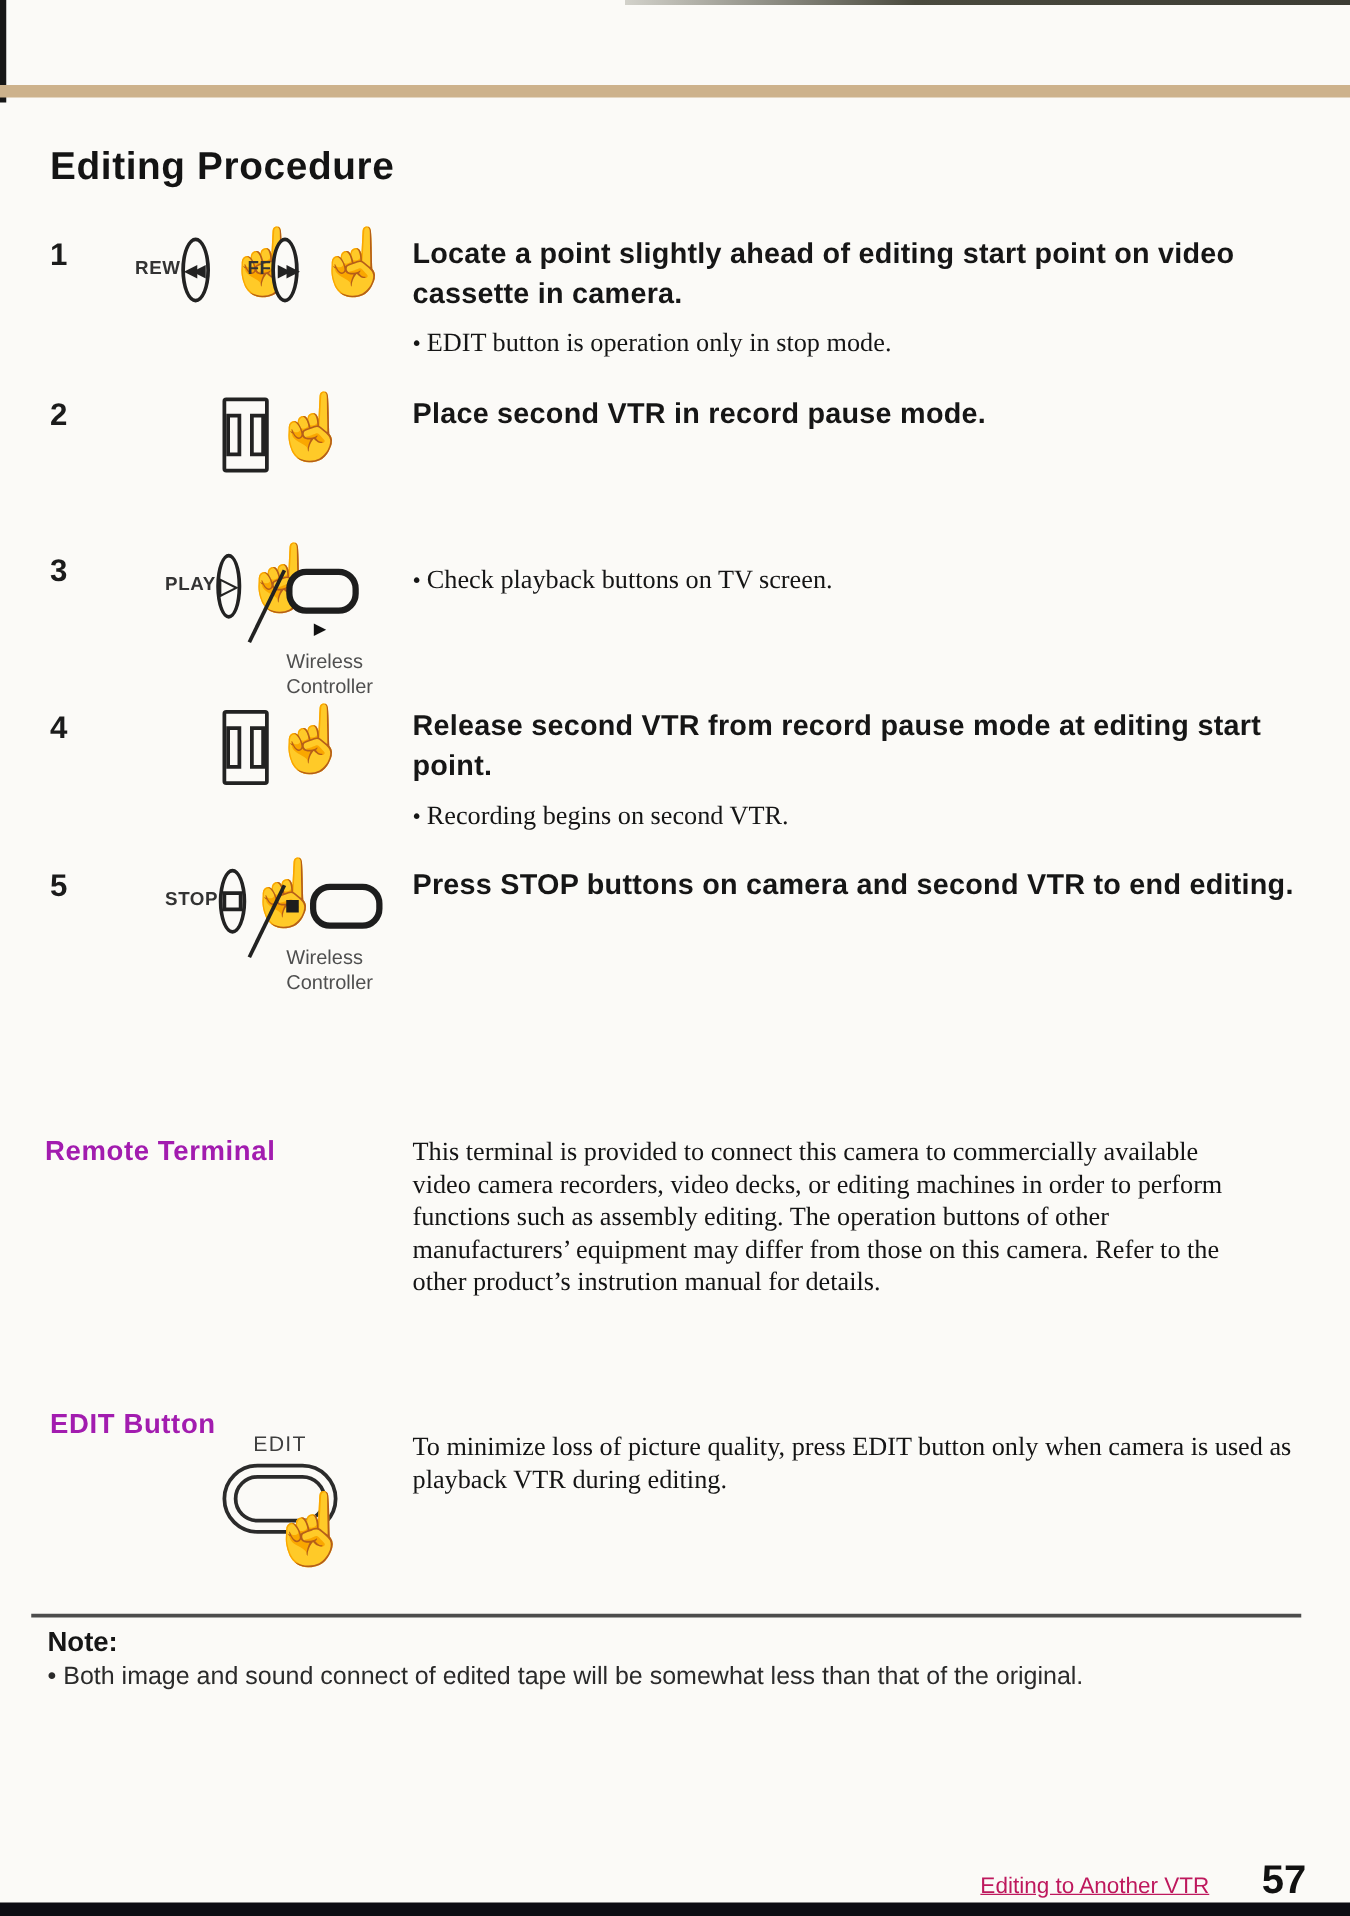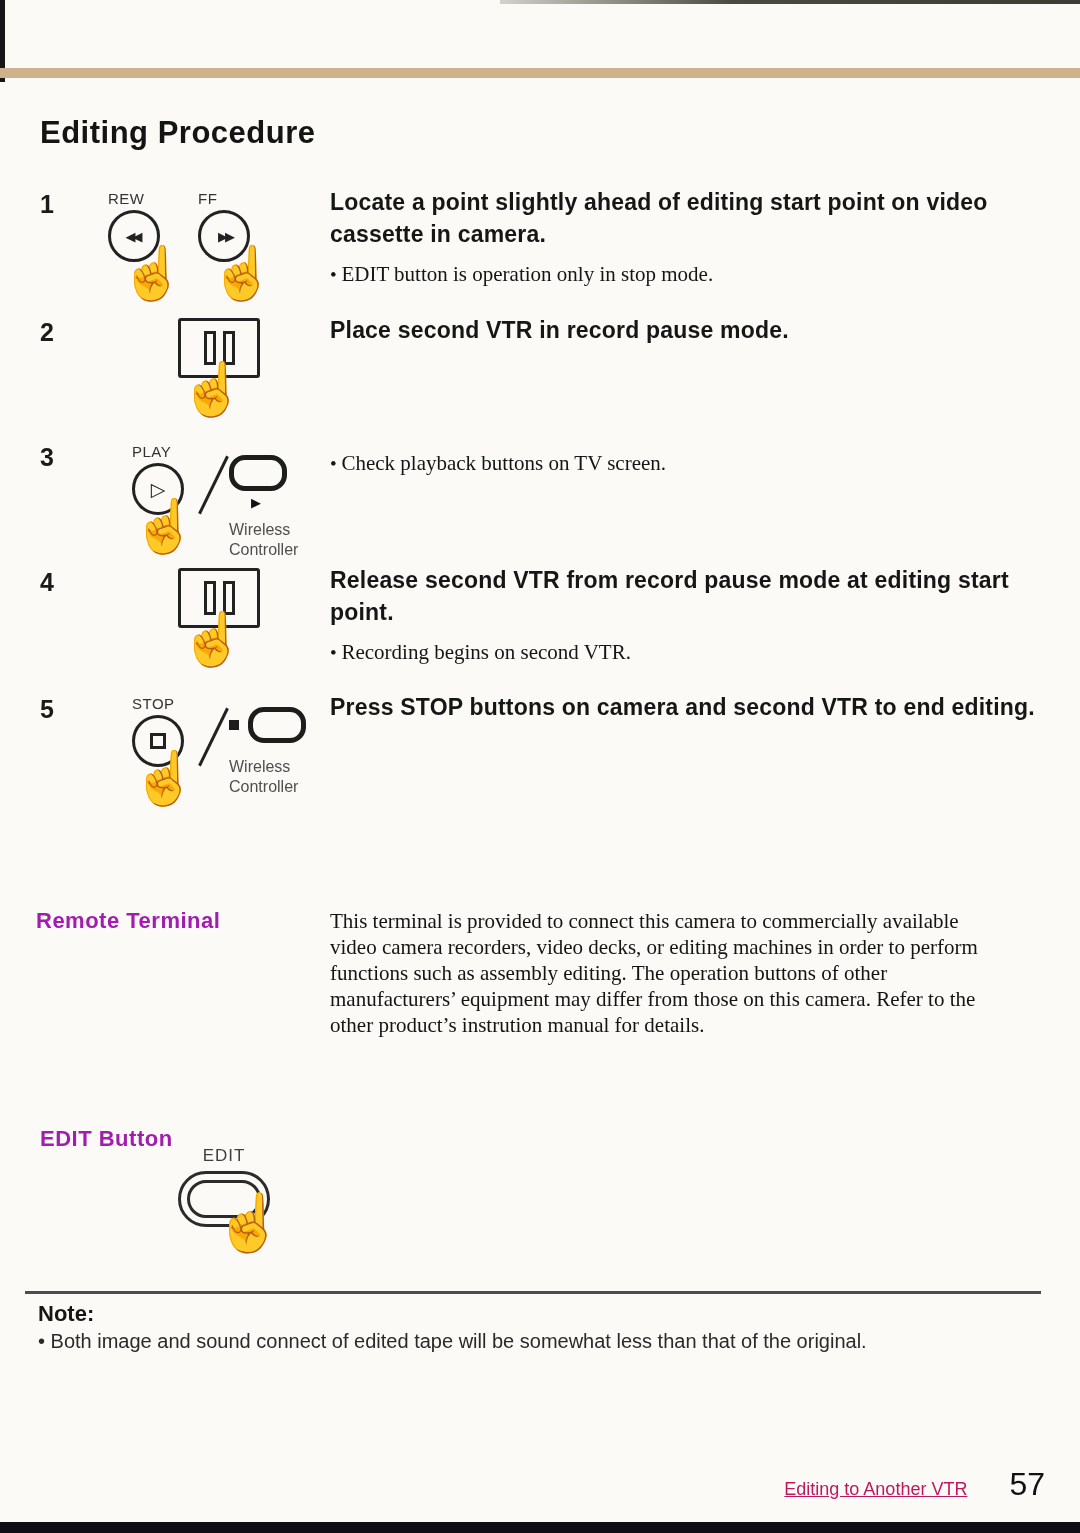--- a/index.html
+++ b/index.html
@@ -21,21 +21,21 @@
 
   .step{position:absolute;left:0;width:1080px;}
   .step-number{position:absolute;left:40px;top:0;font-size:25px;font-weight:bold;color:#1b1b1b;}
   .step-icons{position:absolute;left:108px;top:0;width:220px;}
   .step-text{position:absolute;left:330px;top:-4px;width:706px;}
   .step-heading{font-size:23px;font-weight:bold;line-height:32px;color:#161616;letter-spacing:.2px;}
   .bullet-line{margin-top:12px;font-family:"Liberation Serif",serif;font-size:21px;color:#151515;}
   .bullet-line::before{content:"\2022\00a0 ";font-size:19px;}
 
   
-  .btn-col{display:flex;flex-direction:column;width:70px;}
+  .btn-col{display:flex;flex-direction:row;align-items:center;width:70px;font-weight:bold;}
   .btn-label{font-size:15px;color:#333;letter-spacing:.5px;margin-bottom:3px;}
   .circle-btn{width:52px;height:52px;border:3.5px solid #222;border-radius:50%;
     display:flex;align-items:center;justify-content:center;background:#fbfaf7;box-sizing:border-box;}
   .glyph-small{font-size:13px;letter-spacing:-3px;color:#222;padding-right:3px;}
   .glyph-play{font-size:19px;color:#222;}
   .stop-square{width:16px;height:16px;border:3px solid #222;box-sizing:border-box;}
   .hand{font-size:52px;line-height:48px;color:#1c1c1c;margin-top:-13px;margin-left:12px;}
   .pause-rect{width:82px;height:60px;border:3.5px solid #222;border-radius:3px;box-sizing:border-box;
     display:flex;align-items:center;justify-content:center;gap:7px;background:#fbfaf7;}
   .pause-bar{width:12px;height:34px;border:3px solid #222;box-sizing:border-box;}
@@ -57,21 +57,21 @@
   .edit-hand{position:absolute;left:36px;top:44px;font-size:56px;color:#1c1c1c;}
 
   
   .serif-block{font-family:"Liberation Serif",serif;font-size:21px;line-height:26px;color:#141414;}
   .note-rule{position:absolute;left:25px;top:1291px;width:1016px;height:3px;background:#4c4c4c;}
   .note-label{position:absolute;left:38px;top:1301px;font-size:22px;font-weight:bold;color:#161616;}
   .note-text{position:absolute;left:38px;top:1330px;font-size:20px;color:#2a2a2a;}
   .note-text::before{content:"\2022\00a0 ";}
   .footer{position:absolute;left:0;top:1466px;width:1045px;display:flex;justify-content:flex-end;align-items:baseline;gap:42px;}
   .footer-section{font-size:18px;color:#be185d;text-decoration:underline;}
-  .footer-page{font-size:32px;font-weight:normal;color:#111;}
+  .footer-page{font-size:32px;font-weight:bold;color:#111;margin-top:19px;}
 </style>
 </head>
 <body>
 
 <div class="left-sliver"></div>
 <div class="top-edge"></div>
 <div class="tan-bar"></div>
 
 <h1 class="page-title">Editing Procedure</h1>
 
@@ -183,20 +183,21 @@
 
 <h2 class="section-title" style="left:40px;top:1090px;">EDIT Button</h2>
 <div class="edit-icon">
   <div class="edit-label">EDIT</div>
   <div class="edit-pill-outer">
     <div class="edit-pill-inner"></div>
   </div>
   <div class="edit-hand">☝</div>
 </div>
 <div style="position:absolute;left:330px;top:1144px;width:710px;">
+  <div class="serif-block">To minimize loss of picture quality, press EDIT button only when camera is used as playback VTR during editing.</div>
 </div>
 
 <div class="note-rule"></div>
 <div class="note-label">Note:</div>
 <div class="note-text">Both image and sound connect of edited tape will be somewhat less than that of the original.</div>
 
 <div class="footer">
   <span class="footer-section">Editing to Another VTR</span>
   <span class="footer-page">57</span>
 </div>

